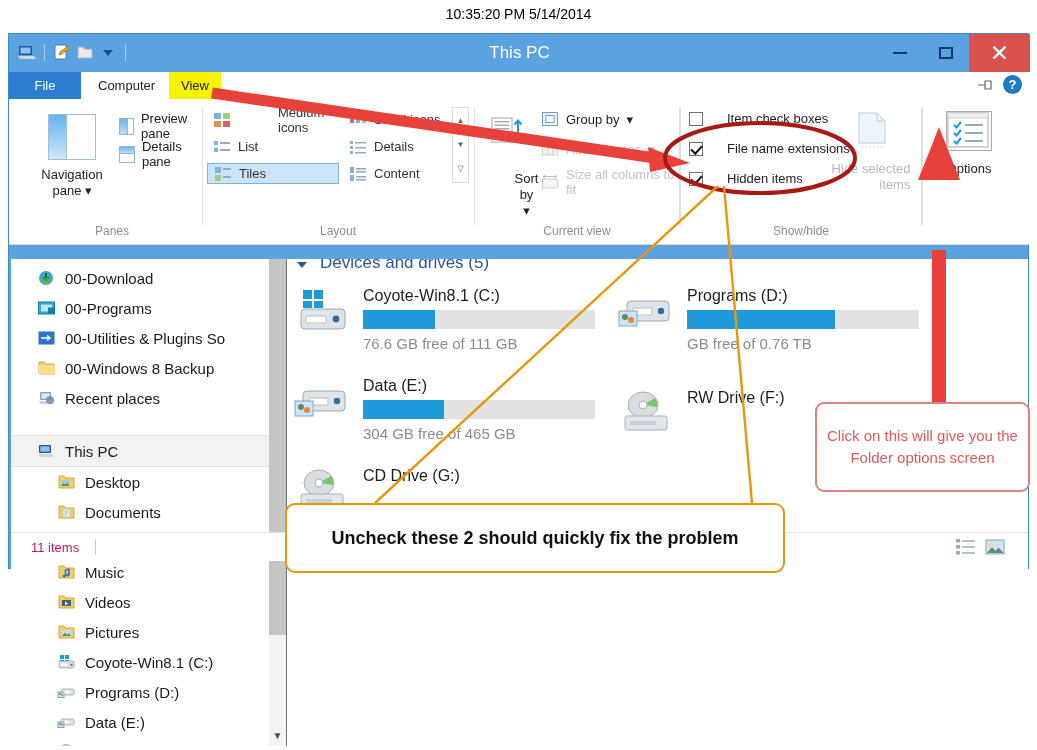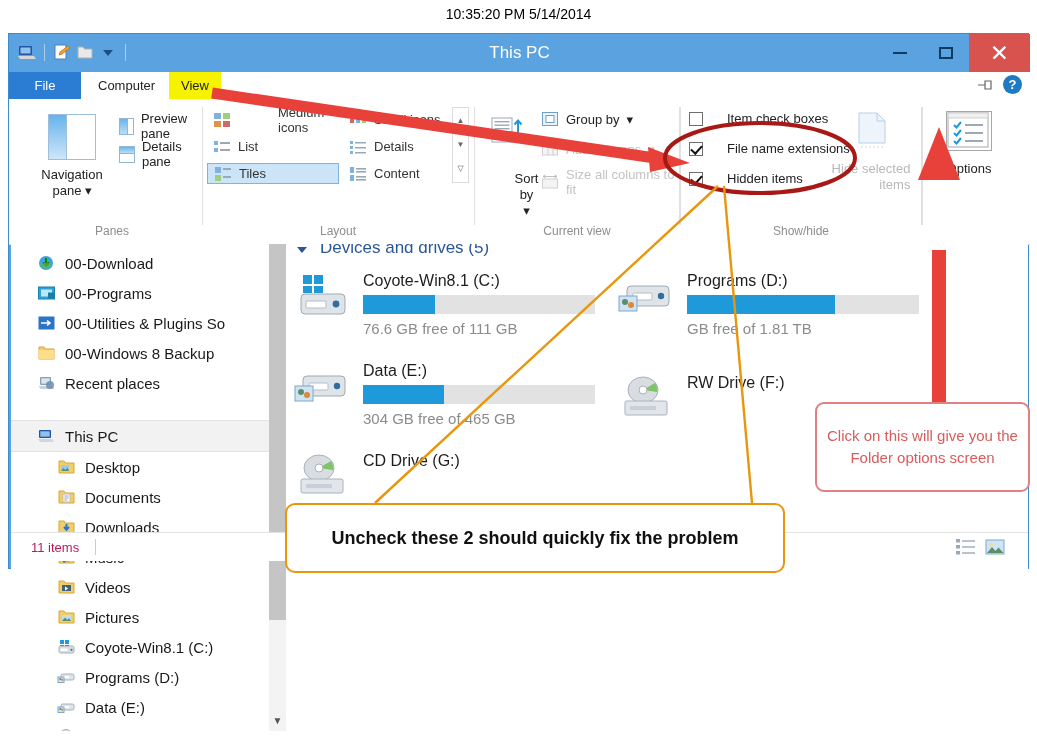--- a/index.html
+++ b/index.html
@@ -127,21 +127,21 @@
   #hide-lbl{font-size:13px;color:#b8b8b8;text-align:right;line-height:16px;margin-top:6px;}
 
   
   #g-options{left:914px;width:92px;}
   #opt-btn{position:absolute;left:12px;top:8px;width:68px;display:flex;flex-direction:column;align-items:center;}
   .opt-img{width:44px;height:38px;border:1px solid #a8a8a8;background:#fff;position:relative;margin-top:4px;}
   #opt-lbl{font-size:13px;color:#222;margin-top:10px;}
 
   
   #content{
-    position:absolute;left:2px;top:210px;width:1017px;height:487px;background:#ffffff;
+    position:absolute;left:2px;top:225px;width:1017px;height:487px;background:#737373;
   }
   #navpanel{
     position:absolute;left:0;top:0;width:258px;height:487px;background:#ffffff;
     border-right:1px solid #e2e2e2;overflow:hidden;
   }
   .nav-item{display:flex;align-items:center;gap:9px;height:30px;padding-left:26px;font-size:15px;color:#1a1a1a;}
   .nav-item.indent{padding-left:46px;}
   .nav-item.selected{background:#f2f2f2;border-top:1px solid #e4e4e4;border-bottom:1px solid #e4e4e4;}
   .nico{width:19px;height:18px;position:relative;flex:none;}
   .nav-gap{height:22px;}
@@ -725,21 +725,21 @@
             <rect x="2" y="24" width="18" height="15" fill="#cfe3f2" stroke="#7fa8c8"></rect>
             <circle cx="8" cy="30" r="3" fill="#5b8f6b"></circle>
               <circle cx="14" cy="33" r="3" fill="#d98a3a"></circle>
           </svg>
         </span>
         <span class="drive-body">
           <span class="drive-name">Programs (D:)</span>
           <span class="bar-outer">
             <span class="bar-inner" style="display:block;width:64%"></span>
           </span>
-          <span class="drive-free">GB free of 1.81 TB</span>
+          <span class="drive-free">GB free of 0.76 TB</span>
         </span>
       </div>
 
       <div class="drive" style="left:6px;top:118px;">
         <span class="drive-ico">
           <svg width="58" height="50" viewBox="0 0 58 50">
             <rect x="10" y="14" width="42" height="20" rx="4" fill="#dfe4e9" stroke="#9fa9b3"></rect>
             <rect x="16" y="21" width="19" height="7" rx="1" fill="#fff" stroke="#b5bdc5"></rect>
             <circle cx="44" cy="24" r="3.2" fill="#2f6f9f"></circle>
             <rect x="2" y="24" width="18" height="15" fill="#cfe3f2" stroke="#7fa8c8"></rect>

